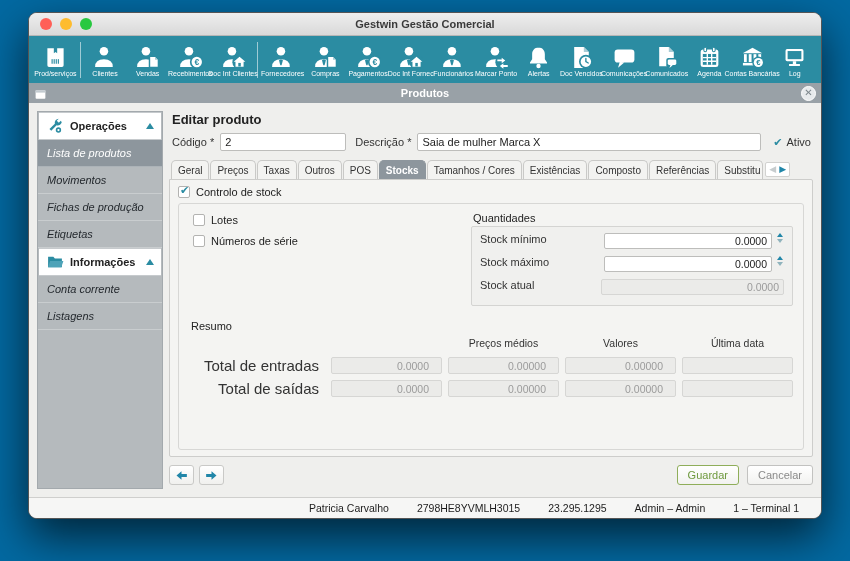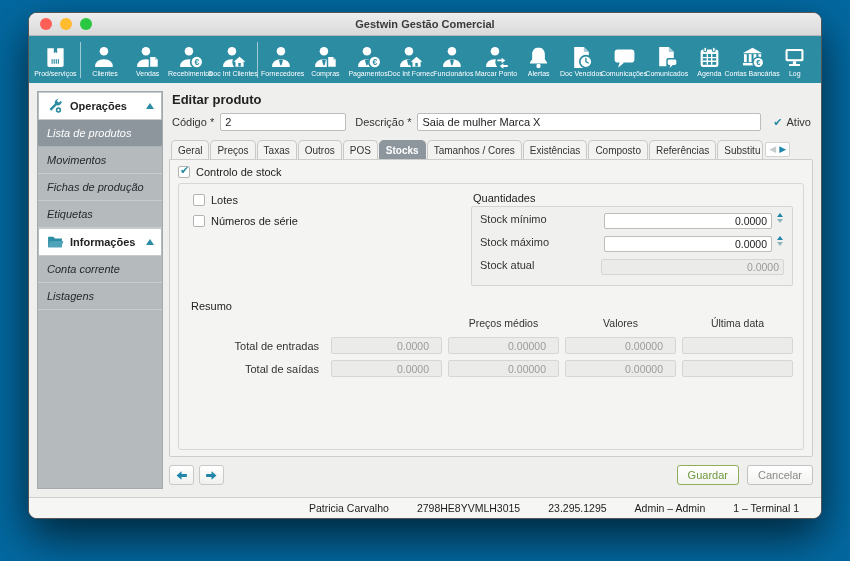--- a/index.html
+++ b/index.html
@@ -70,21 +70,21 @@
   .qrow .flabel{flex:1;margin-left:0;}
   .qinput{width:168px;height:16px;border:1px solid #bdbdbb;border-radius:2px;background:#fff;font-size:10.5px;text-align:right;padding:0 4px;color:#222;}
   .qinput.disabled{width:183px;background:#ebebe9;color:#9b9b9b;border-color:#d6d6d4;}
   .spin{display:flex;flex-direction:column;gap:2px;margin-left:3px;width:9px;align-items:center;}
   .sp-up{width:0;height:0;border-left:3.5px solid transparent;border-right:3.5px solid transparent;border-bottom:4.5px solid #2186a8;cursor:pointer;}
   .sp-dn{width:0;height:0;border-left:3.5px solid transparent;border-right:3.5px solid transparent;border-top:4.5px solid #8fb3bd;cursor:pointer;}
   
   .resumo{margin-top:14px;}
   .resumo-grid{display:grid;grid-template-columns:136px repeat(4,1fr);gap:6px 6px;align-items:center;margin-top:5px;}
   .rhead{font-size:10.5px;color:#333;text-align:center;height:14px;}
-  .rlabel{font-size:11px;color:#333;text-align:right;padding-right:6px;white-space:nowrap;}
+  .rlabel{font-size:15px;color:#333;text-align:right;padding-right:6px;white-space:nowrap;}
   .dfield{height:17px;background:#ebebe9;border:1px solid #d6d6d4;border-radius:2px;color:#9b9b9b;
     font-size:10.5px;text-align:right;padding:1px 12px 0 0;line-height:15px;}
   
   .actions{display:flex;align-items:center;height:28px;margin-top:4px;flex:none;}
   .navbtn{width:25px;height:20px;background:linear-gradient(#fff,#f0f0ee);border:1px solid #c9c9c7;border-radius:3px;
     display:flex;align-items:center;justify-content:center;cursor:pointer;margin-right:5px;}
   .btn{height:20px;min-width:62px;background:linear-gradient(#fff,#f2f2f0);border:1px solid #c2c2c0;border-radius:3px;
     font-size:11px;color:#8a8a8a;display:flex;align-items:center;justify-content:center;cursor:pointer;padding:0 10px;}
   .btn.primary{border-color:#8fae5a;color:#6f9a3f;margin-left:auto;margin-right:8px;}
   
@@ -323,20 +323,28 @@
             <svg viewBox="0 0 24 24" width="100%" height="100%">
               <rect x="3.4" y="3.8" width="17.2" height="11.8" rx="1.6" fill="#fff"></rect>
               <rect x="5.4" y="5.8" width="13.2" height="7.8" fill="#2b8ca2"></rect>
               <path fill="#fff" d="M10.4 15.6h3.2v2.6h3.6v2H6.8v-2h3.6z"></path>
             </svg>
           </span>
           <span class="tlabel">Log</span>
         </div>
     </div>
 
+    <div class="panelbar">
+      <span class="pb-icon"><svg viewBox="0 0 24 24" width="100%" height="100%">
+            <rect x="3" y="4" width="18" height="16" rx="1.5" fill="#fff"></rect>
+            <rect x="3" y="4" width="18" height="4.5" fill="#c3cbd0"></rect>
+          </svg></span>
+      <div class="pb-title">Produtos</div>
+      <div class="pb-close">✕</div>
+    </div>
 
     <div class="content">
 
       <div class="sidebar">
         <div class="side-header">
           <span class="sicon"><svg viewBox="0 0 24 24" width="100%" height="100%">
                 <path fill="#2b8ca2" d="M21 6.1a5.3 5.3 0 0 1-6.9 5L7 18.4 4.6 16l7.2-7.1A5.3 5.3 0 0 1 17 2.3l-2.7 2.6 2.8 2.8L19.8 5c.8 1 1.2 2 1.2 3.1z"></path>
                 <circle cx="16.6" cy="17.4" r="3.6" fill="#2b8ca2"></circle>
                 <circle cx="16.6" cy="17.4" r="1.5" fill="#fff"></circle>
               </svg></span>

